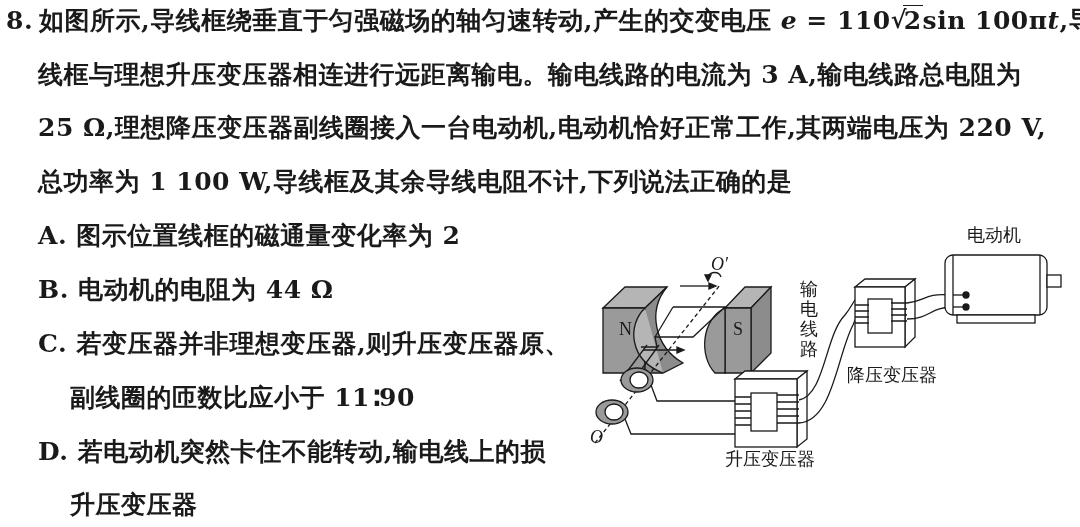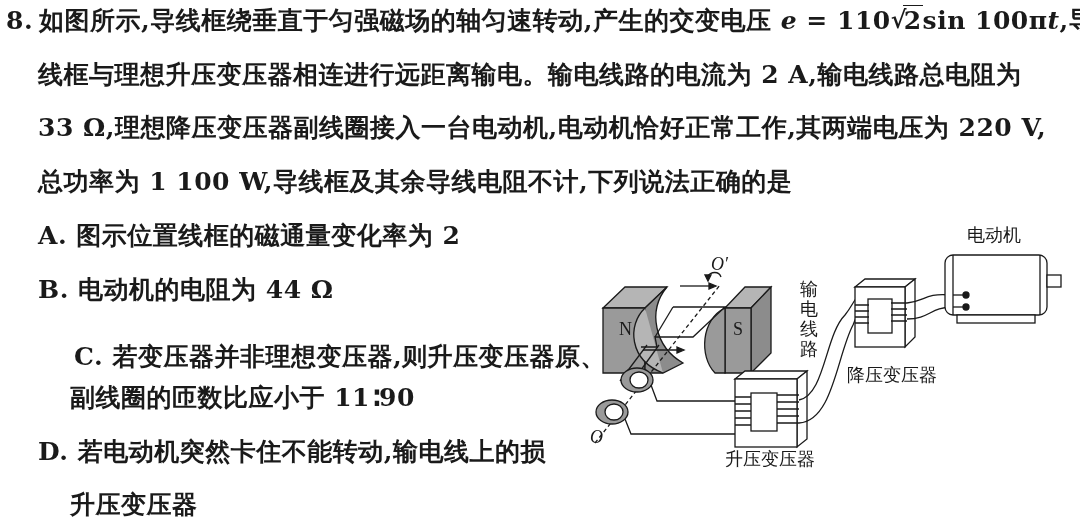--- a/index.html
+++ b/index.html
@@ -60,33 +60,33 @@
   </style>
 </head>
 <body>
 
 <div class="line" style="left:6px; top:6px;">
   <span class="qnum">8.</span><span>如图所示,导线框绕垂直于匀强磁场的轴匀速转动,产生的交变电压</span>
   <span>
     <span class="math-e">e</span><span> = 110</span><span class="sqrt"><span class="rad">√</span><span class="under">2</span></span><span>sin 100π</span><span class="math-t">t</span></span><span>,导</span>
 </div>
 
-<div class="line" style="left:38px; top:60px;">线框与理想升压变压器相连进行远距离输电。输电线路的电流为 2 A,输电线路总电阻为</div>
-<div class="line" style="left:38px; top:113px;">33 Ω,理想降压变压器副线圈接入一台电动机,电动机恰好正常工作,其两端电压为 220 V,</div>
+<div class="line" style="left:38px; top:60px;">线框与理想升压变压器相连进行远距离输电。输电线路的电流为 3 A,输电线路总电阻为</div>
+<div class="line" style="left:38px; top:113px;">25 Ω,理想降压变压器副线圈接入一台电动机,电动机恰好正常工作,其两端电压为 220 V,</div>
 <div class="line" style="left:38px; top:167px;">总功率为 1 100 W,导线框及其余导线电阻不计,下列说法正确的是</div>
 
 <div class="line" style="left:38px; top:221px;">
   <span>A.</span>
   <span>图示位置线框的磁通量变化率为 2</span>
 </div>
 <div class="line" style="left:38px; top:275px;">
   <span>B.</span>
   <span>电动机的电阻为 44 Ω</span>
 </div>
-<div class="line" style="left:38px; top:342px;margin-left:36px;">
+<div class="line" style="left:38px; top:329px;">
   <span>C.</span>
   <span>若变压器并非理想变压器,则升压变压器原、</span>
 </div>
 <div class="line" style="left:70px; top:383px;">副线圈的匝数比应小于 11∶90</div>
 <div class="line" style="left:38px; top:437px;">
   <span>D.</span>
   <span>若电动机突然卡住不能转动,输电线上的损</span>
 </div>
 <div class="line" style="left:70px; top:490px;">升压变压器</div>
 

